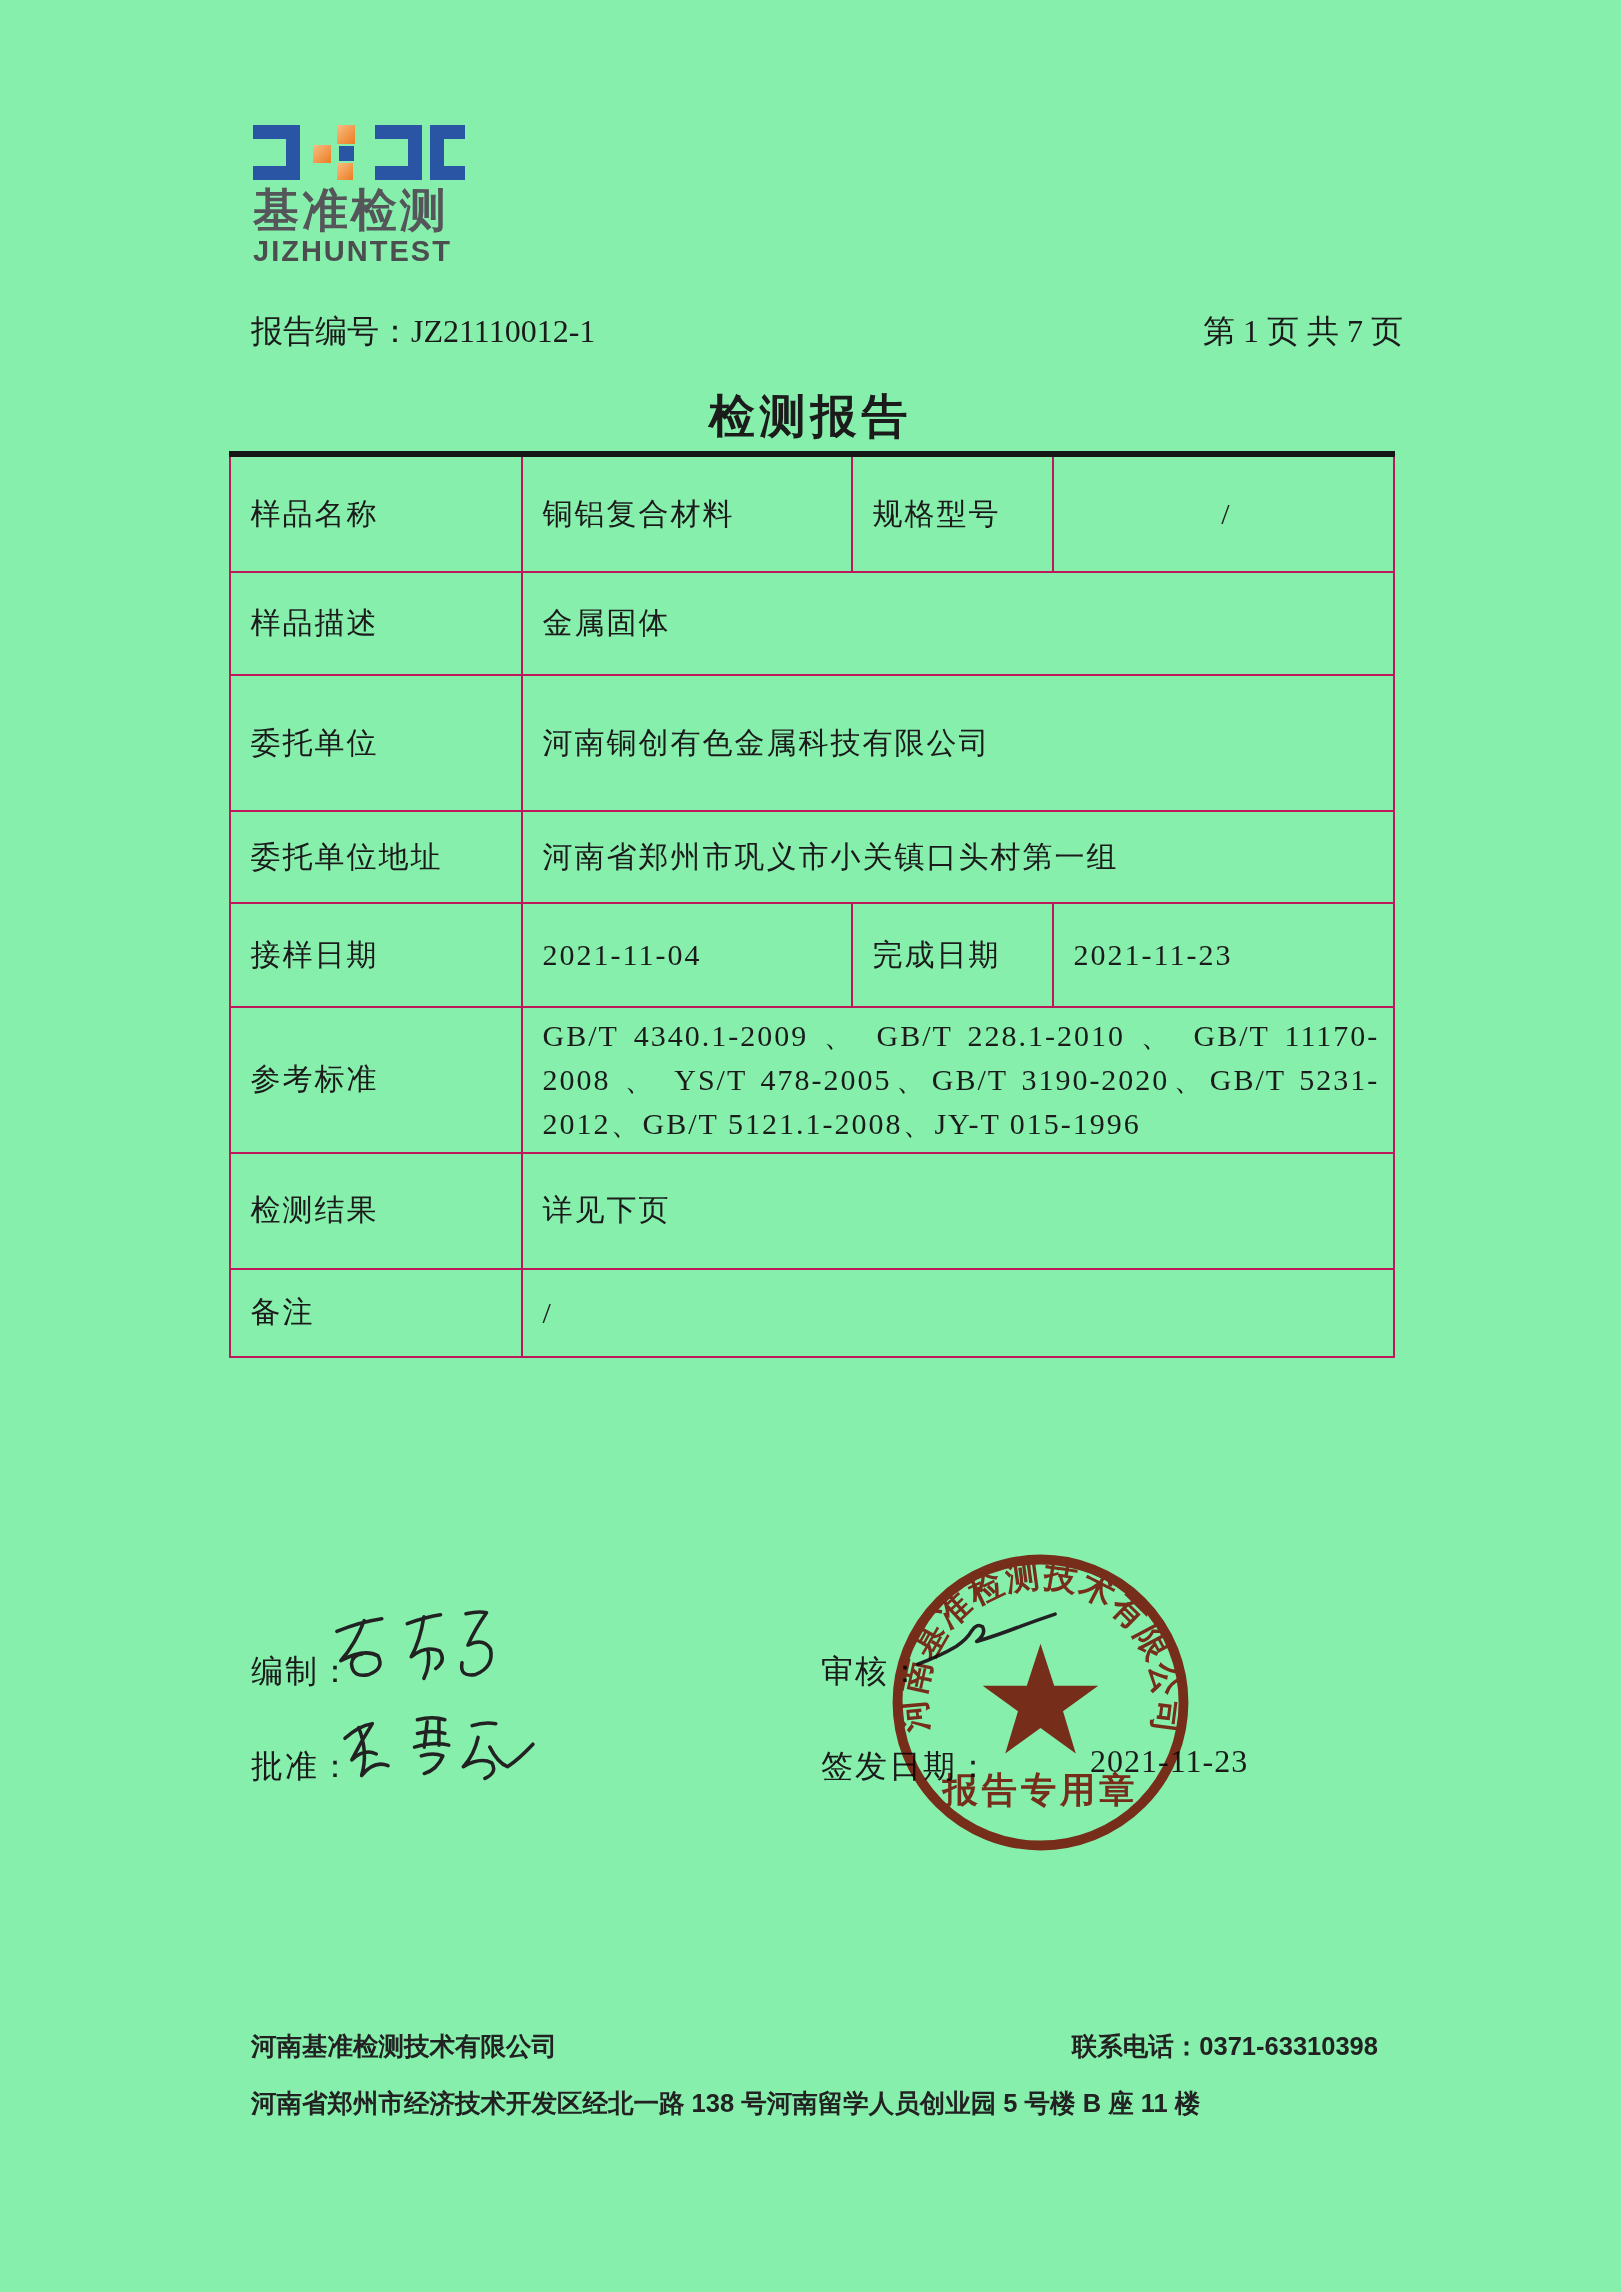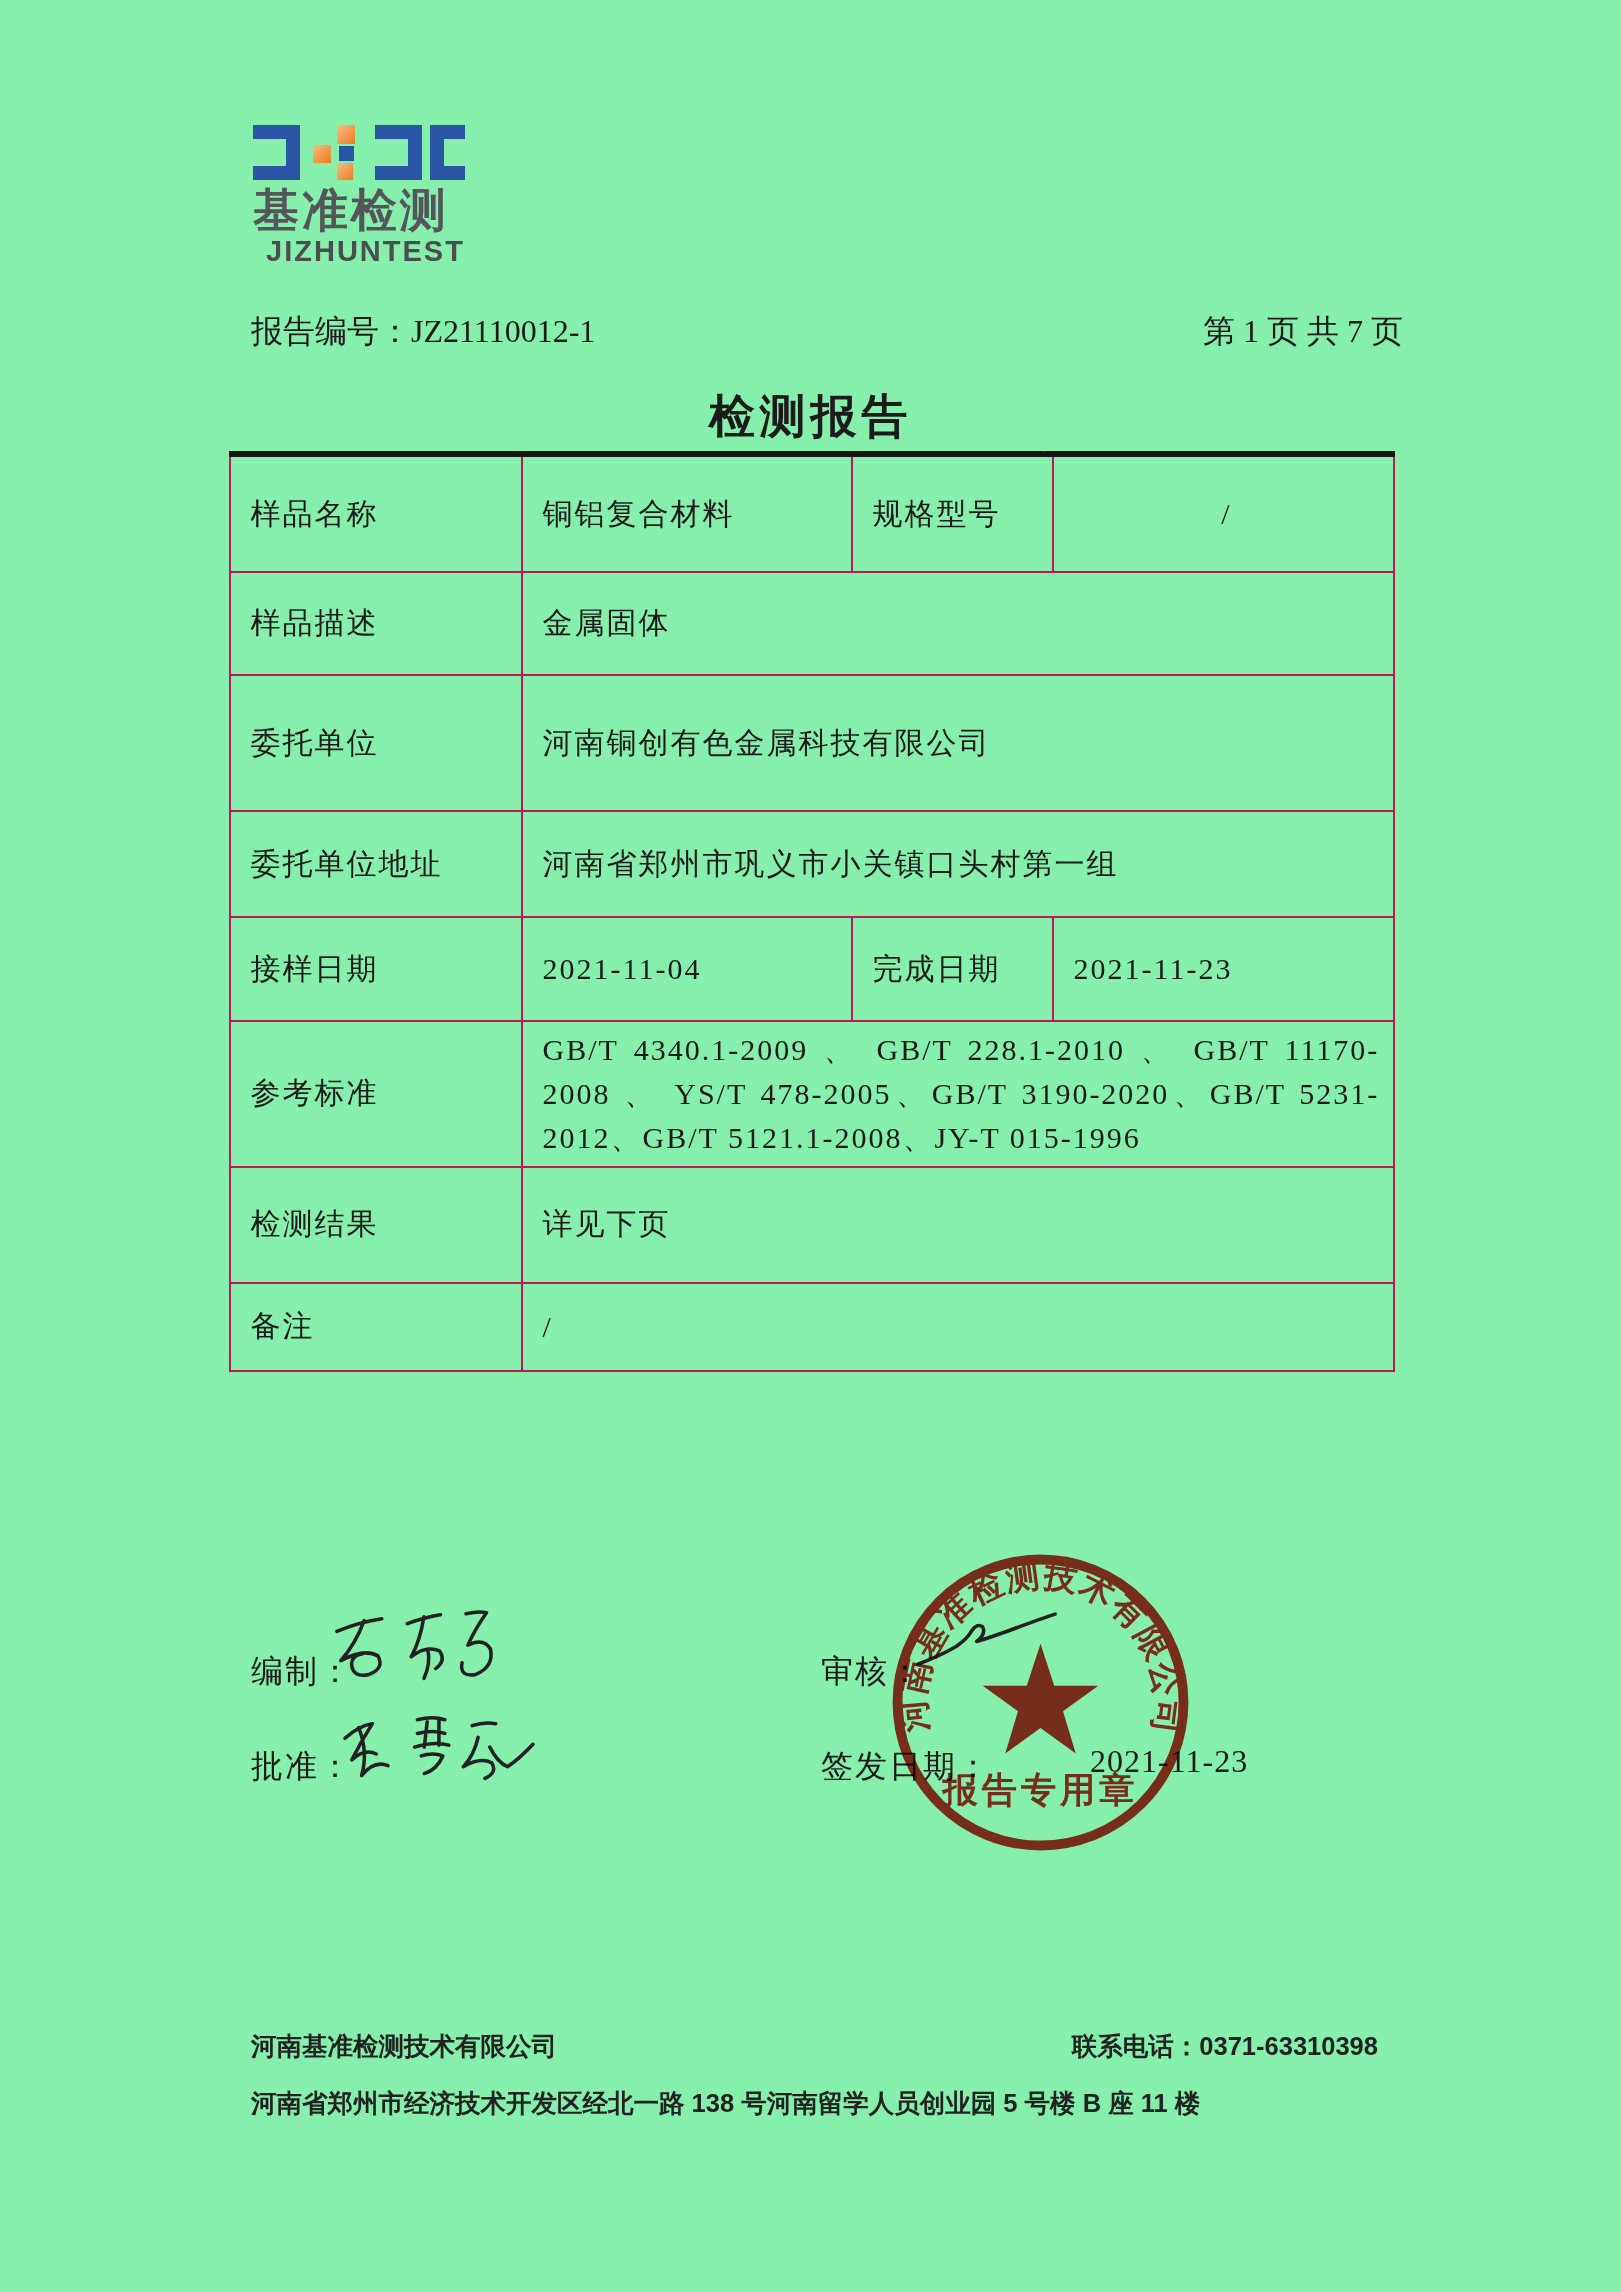--- a/index.html
+++ b/index.html
@@ -17,40 +17,40 @@
   .sq { position:absolute; }
   .sq-or { background:linear-gradient(135deg,#f8bd85,#ec7c1f); }
   .sq-bl { background:#2a55a5; }
   .sq1 { left:28px; top:0;    width:18.6px; height:18.6px; }
   .sq2 { left:3.9px;  top:19.6px; width:18.6px; height:18.6px; }
   .sq3 { left:30px; top:20.6px; width:15.7px; height:15.7px; }
   .sq4 { left:28px; top:38px; width:16.7px; height:16.7px; }
   .logo-cn { margin-top:3.9px; font-family:"Liberation Sans","DejaVu Sans",sans-serif;
              font-size:46px; font-weight:600; color:#55565a; letter-spacing:2.9px; line-height:49px; }
   .logo-en { font-family:"Liberation Sans","DejaVu Sans",sans-serif; font-size:29px;
-             font-weight:bold; color:#4c4d4f; letter-spacing:2px; line-height:33px;text-align:center; }
+             font-weight:bold; color:#4c4d4f; letter-spacing:2px; line-height:33px; }
 
   
   .report-no { position:absolute; left:251px; top:310px; font-size:32px; }
   .page-info  { position:absolute; right:218px; top:310px; font-size:32px; }
 
   
   .title { position:absolute; left:0; top:386px; width:100%; text-align:center;
            font-size:46px; font-weight:bold; letter-spacing:4.9px; }
 
   
   table.report { position:absolute; left:229px; top:451px; width:1164px;
                  border-collapse:collapse; table-layout:fixed;
                  border:2.9px solid #262626; border-top:6.9px solid #161616; }
   table.report td { border:2px solid #be185d; vertical-align:middle;
                     font-size:30px; letter-spacing:2px; padding:5.9px 13.7px 5.9px 19.6px; }
   td.lbl { padding-left:27.4px; }
   col.c1 { width:292px; } col.c2 { width:330px; } col.c3 { width:201px; } col.c4 { width:341px; }
   tr.r1 { height:118px; } tr.r2 { height:103px; } tr.r3 { height:136px; }
-  tr.r4 { height:106px;border-radius:14px; } tr.r5 { height:104px; } tr.r6 { height:130px; }
+  tr.r4 { height:92px;border-radius:14px; } tr.r5 { height:104px; } tr.r6 { height:130px; }
   tr.r7 { height:129px; } tr.r8 { height:116px; } tr.r9 { height:88px; }
   td.center { text-align:center; padding-left:0; }
   td.standards { line-height:44px; letter-spacing:1px; text-align:justify; padding-right:17.6px;font-family:Liberation Serif, serif; }
 
   
   .sig-label { position:absolute; font-size:32px; letter-spacing:2px; }
   #lbl-prepared { left:251px; top:1650px; }
   #lbl-approved { left:251px; top:1745px; }
   #lbl-reviewed { left:821px; top:1650px; }
   #lbl-issued   { left:821px; top:1745px; }

